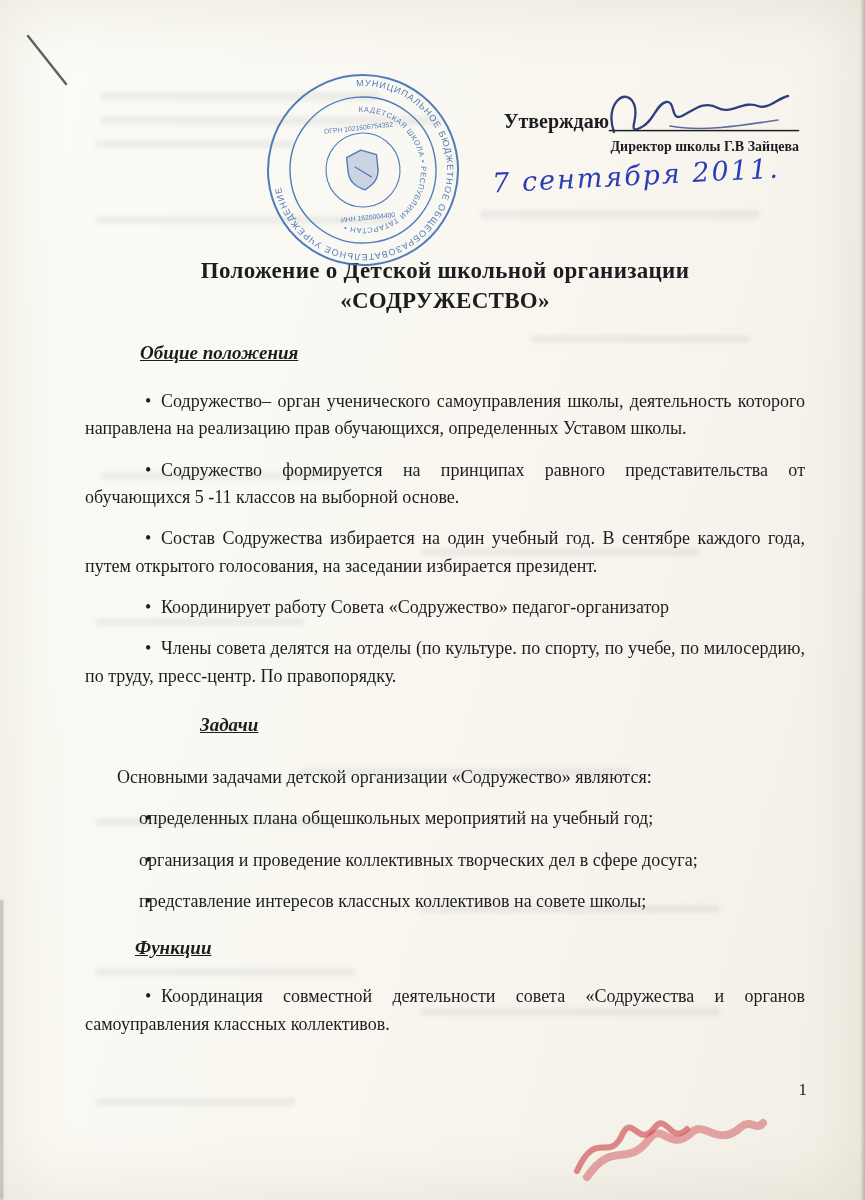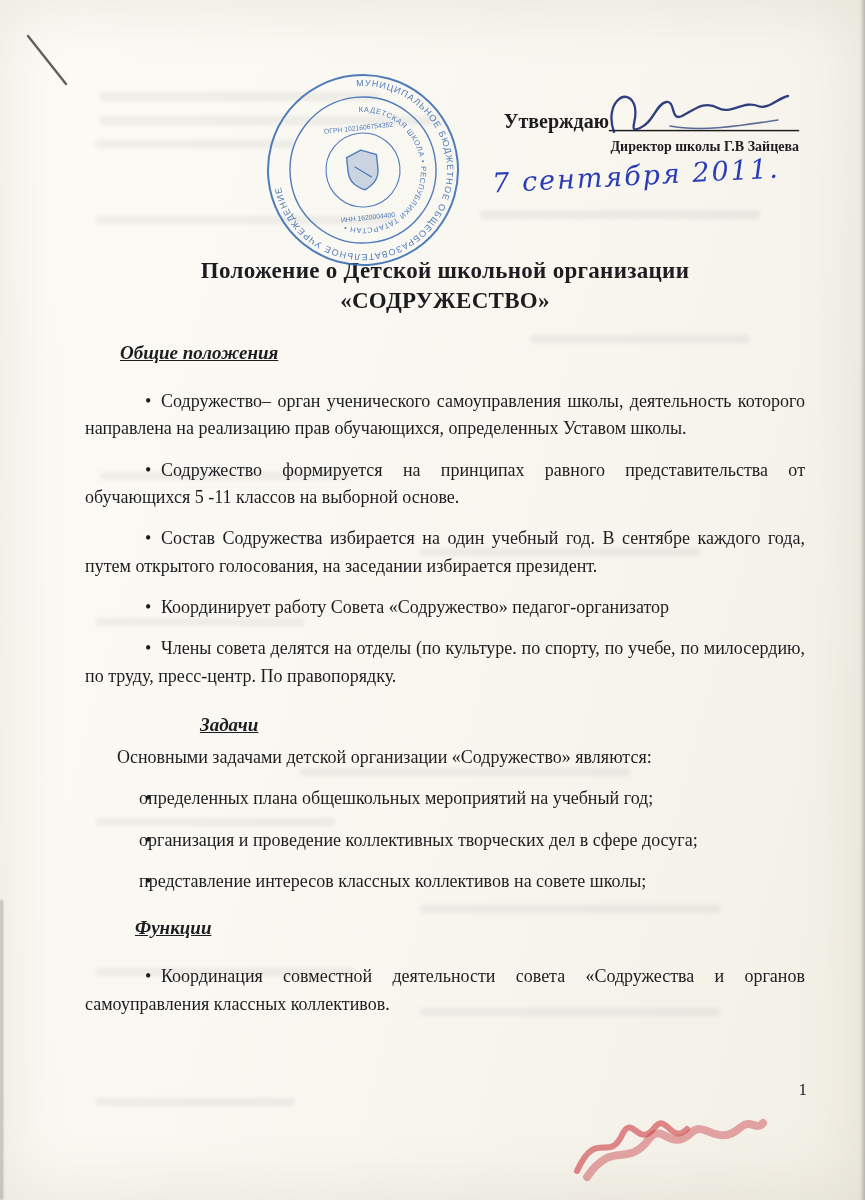--- a/index.html
+++ b/index.html
@@ -30,28 +30,28 @@
   .approval .director { font-size:14px; }
   .signature { position:absolute; left:600px; top:82px; z-index:4; }
   .hand-date { position:absolute; left:492px; top:160px; z-index:4;
     font-family:"DejaVu Serif",serif; font-style:italic; font-size:27px;
     color:#2b3db6; transform:rotate(-3deg); letter-spacing:2px; }
   
   .content { position:absolute; left:85px; right:60px; top:256px; z-index:2; }
   .doc-title { text-align:center; font-weight:bold; font-size:23px; line-height:1.3; letter-spacing:0.3px; }
   .section-heading { display:inline-block; font-weight:bold; font-style:italic;
     text-decoration:underline; font-size:19px; }
-  .h-general  { margin:26px 0 10px 35px;font-style:italic; }
+  .h-general  { margin:26px 0 10px 55px;font-style:italic; }
   .h-tasks    { margin:24px 0 4px 115px; }
   .h-functions{ margin:22px 0 10px 50px;text-align:right; }
   .content p { font-size:18px; line-height:1.52; text-align:justify; margin-top:14px; }
   p.bullet { text-indent:30px; }
   p.bullet.tab-wide::before   { content:"\2022"; display:inline-block; width:46px; }
   p.bullet.tab-narrow::before { content:"\2022"; display:inline-block; width:24px; }
-  p.indent { text-indent:32px; margin-top:4px; }
+  p.indent { text-indent:32px; margin-top:24px; }
   .heading-wrap { display:block; }
   
   .page-number { position:absolute; top:1080px; right:58px; font-size:17px; z-index:2; }
   .red-scribble { position:absolute; left:565px; top:1105px; z-index:5; }
 </style>
 </head>
 <body>
 
 <div class="paper">
 

